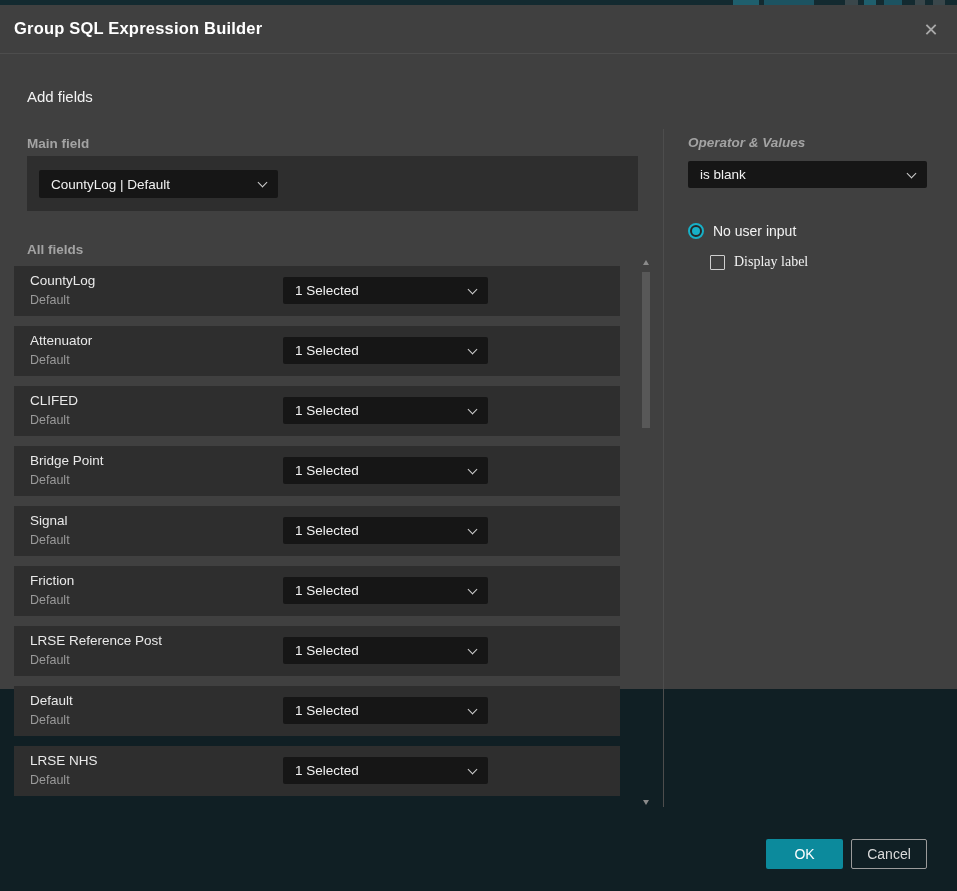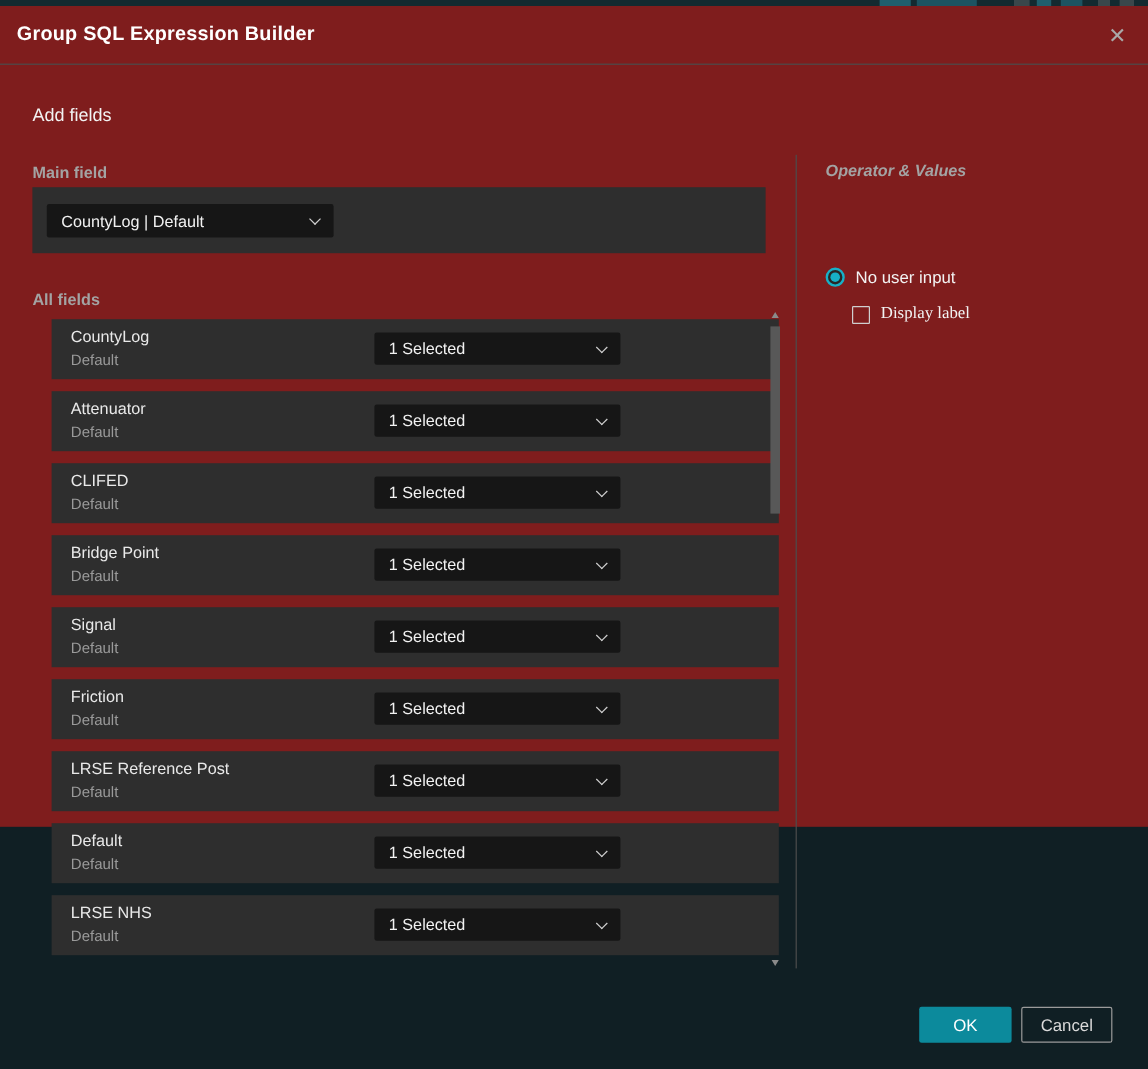--- a/index.html
+++ b/index.html
@@ -4,41 +4,41 @@
 <style>
   * { margin:0; padding:0; box-sizing:border-box; }
   html,body { width:957px; height:891px; background:#101f24; overflow:hidden; }
   body { font-family:"Liberation Sans", sans-serif; }
   #stage { position:relative; width:957px; height:891px; }
 
   
   .app-strip { position:absolute; left:0; top:0; width:957px; height:5px; background:#132a30; overflow:hidden; }
   .app-strip .frag { position:absolute; top:0; height:5px; }
 
-  .dialog { position:absolute; left:0; top:5px; width:957px; height:684px; background:#7f1d1d; }
+  .dialog { position:absolute; left:0; top:5px; width:957px; height:684px; background:#404040; }
 
   .titlebar { position:absolute; left:0; top:0; width:957px; height:48px; }
   .title { position:absolute; left:14px; top:14px; font-size:16.5px; font-weight:bold; color:#ffffff; letter-spacing:.2px; }
   .close-btn { position:absolute; right:13px; top:12px; width:26px; height:26px; color:#a9a9a9;
                font-size:18px; line-height:26px; text-align:center; cursor:pointer; font-weight:300; }
   .title-divider { position:absolute; left:0; top:48px; width:957px; height:1px; background:#4d4d4d; }
 
   .h-add { position:absolute; left:27px; top:83px; font-size:15px; font-weight:normal; color:#f2f2f2; }
   .h-sub { position:absolute; font-size:13.5px; font-weight:bold; color:#a3a3a3; }
 
   .main-panel { position:absolute; left:27px; top:151px; width:611px; height:55px; background:#2e2e2e; }
 
   .dropdown { position:absolute; background:#161616; border-radius:2px; color:#f2f2f2;
               font-size:13.5px; display:flex; align-items:center; padding:0 30px 0 12px; cursor:pointer; }
   .dropdown .chev { position:absolute; right:12px; top:50%; width:7px; height:7px; margin-top:-5px;
                     border-right:1.5px solid #cfcfcf; border-bottom:1.5px solid #cfcfcf;
                     transform:rotate(45deg); }
   .cal-icon { display:inline-block; margin-right:8px; color:var(--calendar,#f2b600); line-height:0; }
 
-  .list { position:absolute; left:43px; top:261px; width:606px;text-align:right; }
+  .list { position:absolute; left:14px; top:261px; width:606px;text-align:right; }
   .field-row { position:relative; width:606px; height:50px; background:#2e2e2e; margin-bottom:10px; }
   .field-row .fname { position:absolute; left:16px; top:7px; font-size:13.5px; color:#e9e9e9; }
   .field-row .fsub  { position:absolute; left:16px; top:27px; font-size:12.5px; color:#9a9a9a; }
   .field-row .dropdown { left:269px; top:11px; width:205px; height:27px; }
 
   
   .scrollbar { position:absolute; left:641px; top:253px; width:10px; height:549px; }
   .sb-arrow { position:absolute; left:2px; width:0; height:0; border-left:3.5px solid transparent; border-right:3.5px solid transparent; }
   .sb-up   { top:2px; border-bottom:5px solid #8a8a8a; }
   .sb-down { bottom:2px; border-top:5px solid #8a8a8a; }
@@ -186,20 +186,24 @@
     <div class="scrollbar">
       <div class="sb-arrow sb-up"></div>
       <div class="sb-thumb"></div>
       <div class="sb-arrow sb-down"></div>
     </div>
 
     <div class="v-divider"></div>
 
     <div class="h-sub" style="left:688px;top:130px;font-style:italic;">Operator &amp; Values</div>
 
+    <div class="dropdown op-dropdown">
+      <span>is blank</span>
+      <span class="chev"></span>
+    </div>
 
     <div class="radio-row">
       <span class="radio-outer">
         <span class="radio-dot"></span>
       </span>
       <span class="radio-label">No user input</span>
     </div>
 
     <div class="check-row">
       <span class="checkbox"></span>

